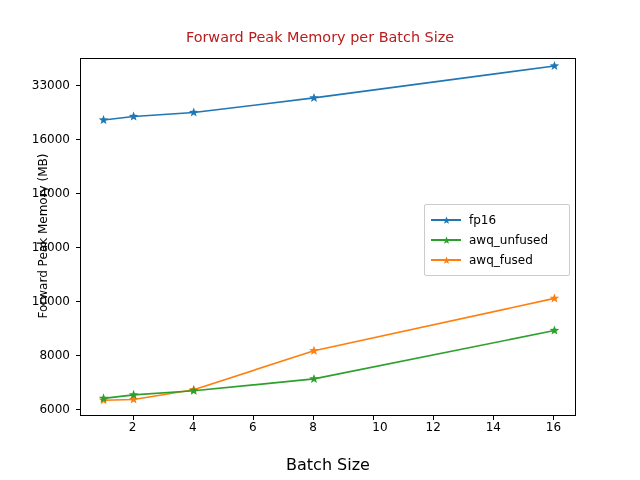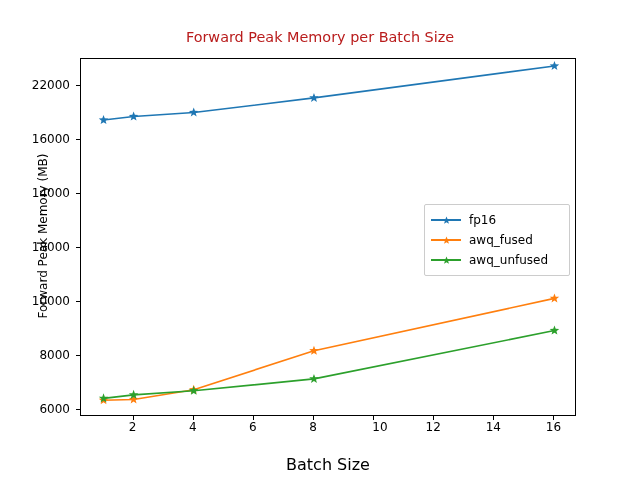--- a/index.html
+++ b/index.html
@@ -115,21 +115,21 @@
       <div class="ytick-label" style="top: 349.208px;">8000</div>
       <div class="ytick-mark" style="top: 355.208px;"></div>
       <div class="ytick-label" style="top: 295.17px;">10000</div>
       <div class="ytick-mark" style="top: 301.17px;"></div>
       <div class="ytick-label" style="top: 241.132px;">18000</div>
       <div class="ytick-mark" style="top: 247.132px;"></div>
       <div class="ytick-label" style="top: 187.094px;">14000</div>
       <div class="ytick-mark" style="top: 193.094px;"></div>
       <div class="ytick-label" style="top: 133.057px;">16000</div>
       <div class="ytick-mark" style="top: 139.057px;"></div>
-      <div class="ytick-label" style="top: 79.0189px;">22000</div>
+      <div class="ytick-label" style="top: 79.0189px;">33000</div>
       <div class="ytick-mark" style="top: 85.0189px;"></div>
     </div>
   <div id="x-ticks">
       <div class="xtick-label" style="left: 112.606px;">2</div>
       <div class="xtick-mark" style="left: 132.606px;"></div>
       <div class="xtick-label" style="left: 172.727px;">4</div>
       <div class="xtick-mark" style="left: 192.727px;"></div>
       <div class="xtick-label" style="left: 232.848px;">6</div>
       <div class="xtick-mark" style="left: 252.848px;"></div>
       <div class="xtick-label" style="left: 292.97px;">8</div>
@@ -180,31 +180,31 @@
         <div class="legend-sample">
           <div class="lline" style="background: rgb(31, 119, 180);"></div>
           <svg class="lstar" viewBox="0 0 12 12">
             <path d="M6.00,0.50L7.36,4.13L11.23,4.30L8.20,6.71L9.23,10.45L6.00,8.31L2.77,10.45L3.80,6.71L0.77,4.30L4.64,4.13Z" fill="#1f77b4"></path>
           </svg>
         </div>
         <div class="legend-label">fp16</div>
       </div>
       <div class="legend-row">
         <div class="legend-sample">
+          <div class="lline" style="background: rgb(44, 160, 44);"></div>
+          <svg class="lstar" viewBox="0 0 12 12">
+            <path d="M6.00,0.50L7.36,4.13L11.23,4.30L8.20,6.71L9.23,10.45L6.00,8.31L2.77,10.45L3.80,6.71L0.77,4.30L4.64,4.13Z" fill="#2ca02c"></path>
+          </svg>
+        </div>
+        <div class="legend-label">awq_unfused</div>
+      </div>
+      <div class="legend-row">
+        <div class="legend-sample">
           <div class="lline" style="background: rgb(255, 127, 14);"></div>
           <svg class="lstar" viewBox="0 0 12 12">
             <path d="M6.00,0.50L7.36,4.13L11.23,4.30L8.20,6.71L9.23,10.45L6.00,8.31L2.77,10.45L3.80,6.71L0.77,4.30L4.64,4.13Z" fill="#ff7f0e"></path>
           </svg>
         </div>
         <div class="legend-label">awq_fused</div>
       </div>
-      <div class="legend-row">
-        <div class="legend-sample">
-          <div class="lline" style="background: rgb(44, 160, 44);"></div>
-          <svg class="lstar" viewBox="0 0 12 12">
-            <path d="M6.00,0.50L7.36,4.13L11.23,4.30L8.20,6.71L9.23,10.45L6.00,8.31L2.77,10.45L3.80,6.71L0.77,4.30L4.64,4.13Z" fill="#2ca02c"></path>
-          </svg>
-        </div>
-        <div class="legend-label">awq_unfused</div>
-      </div>
     </div>
 
 </div>
 
 </body></html>

